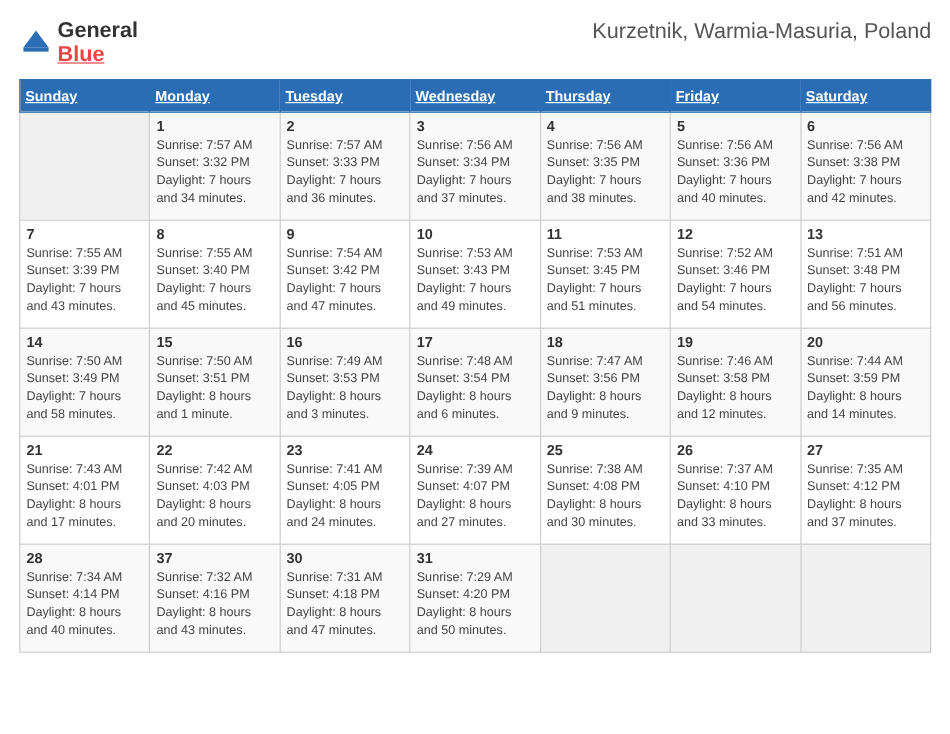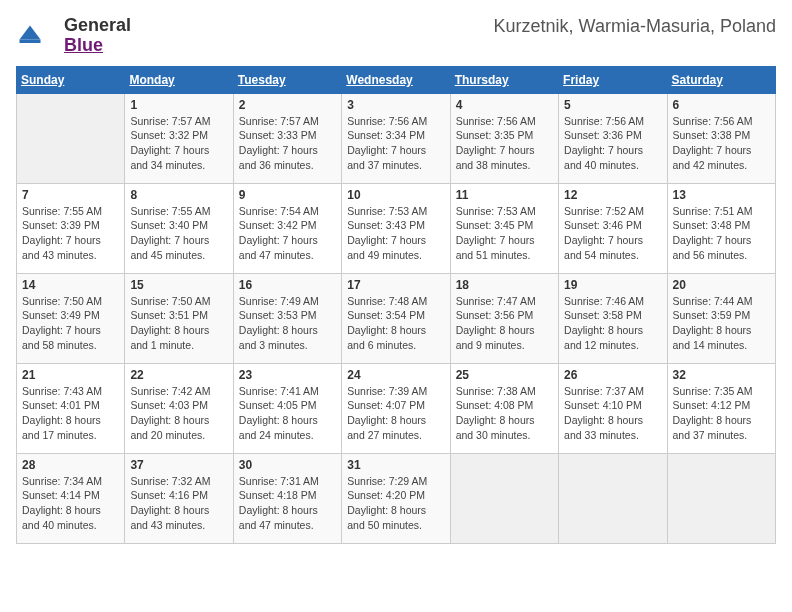--- a/index.html
+++ b/index.html
@@ -12,29 +12,29 @@
     }
     .header {
       display: flex;
       justify-content: space-between;
       align-items: flex-start;
       margin-bottom: 10px;
     }
     .logo {
       display: flex;
       align-items: center;
-      gap: 20px;
+      gap: 4px;
     }
     .logo-text {
       font-size: 18px;
       font-weight: bold;
       line-height: 1.1;
     }
     .logo-general { color: #333; }
-    .logo-blue { color: #701a75; text-decoration: underline; }
+    .logo-blue { color: #ef4444; text-decoration: underline; }
     .logo-icon {
       width: 28px;
       height: 28px;
     }
     .title-block {
       text-align: right;
     }
     .month-title {
       font-size: 32px;
       color: #333;
@@ -227,21 +227,21 @@
         </td>
         <td>
           <span class="day-number">25</span>
           <div class="day-info">Sunrise: 7:38 AM<br>Sunset: 4:08 PM<br>Daylight: 8 hours and 30 minutes.</div>
         </td>
         <td>
           <span class="day-number">26</span>
           <div class="day-info">Sunrise: 7:37 AM<br>Sunset: 4:10 PM<br>Daylight: 8 hours and 33 minutes.</div>
         </td>
         <td>
-          <span class="day-number">32</span>
+          <span class="day-number">27</span>
           <div class="day-info">Sunrise: 7:35 AM<br>Sunset: 4:12 PM<br>Daylight: 8 hours and 37 minutes.</div>
         </td>
       </tr>
       <tr>
         <td>
           <span class="day-number">28</span>
           <div class="day-info">Sunrise: 7:34 AM<br>Sunset: 4:14 PM<br>Daylight: 8 hours and 40 minutes.</div>
         </td>
         <td>
           <span class="day-number">37</span>

